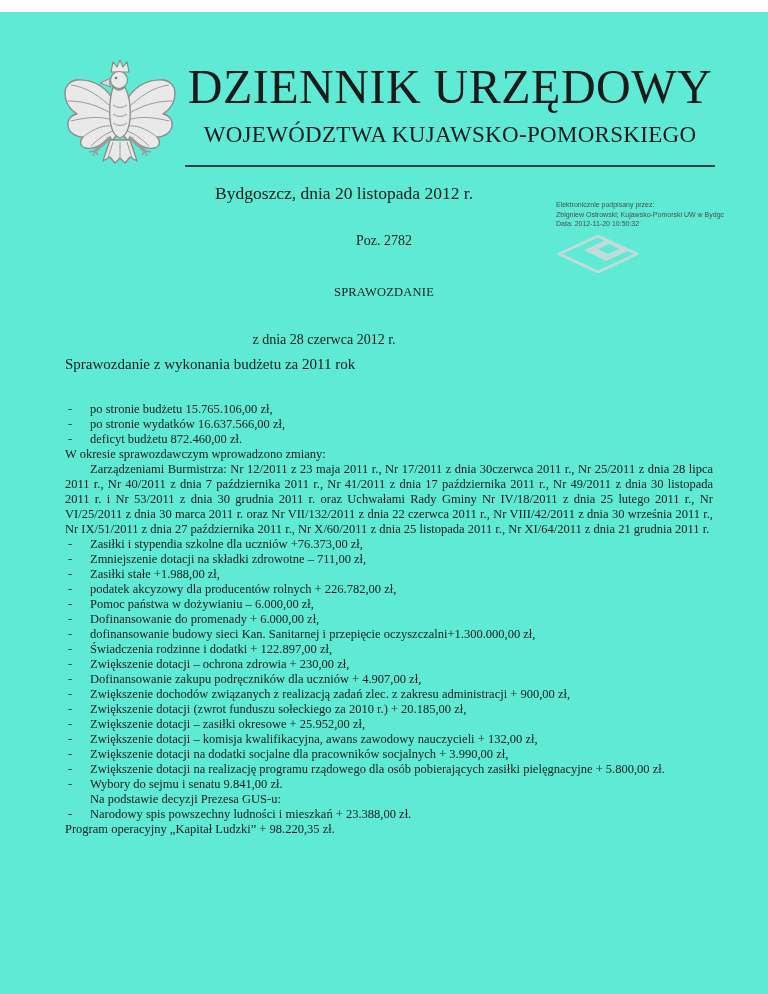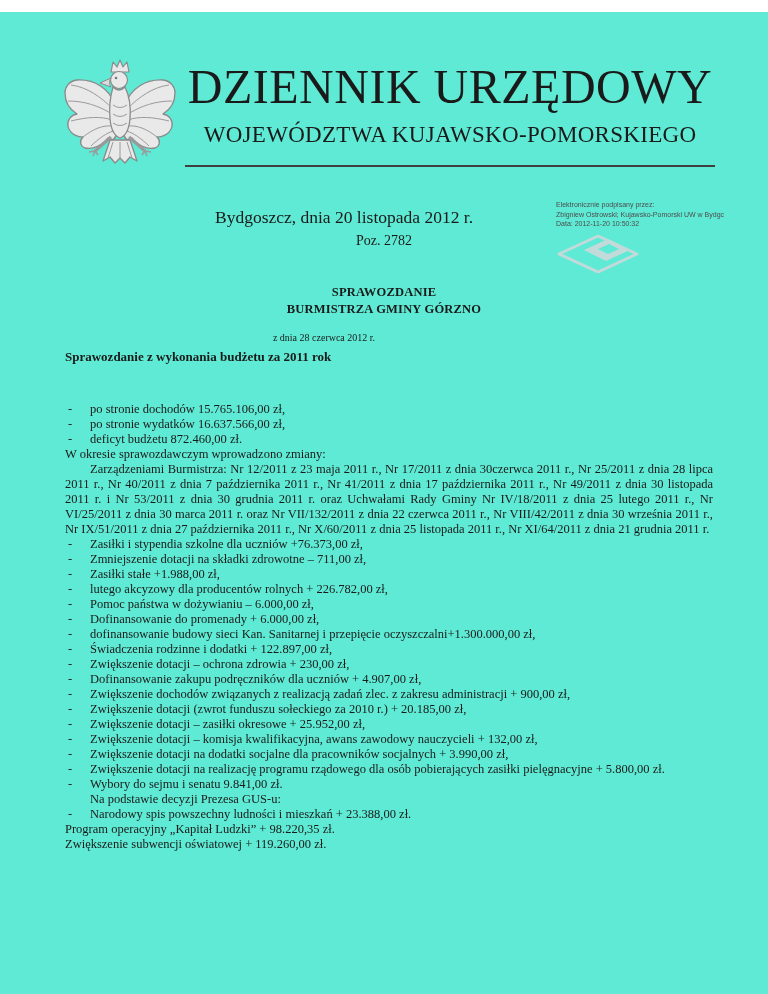--- a/index.html
+++ b/index.html
@@ -10,34 +10,34 @@
     font-family:"Liberation Serif", serif; color:#1a1a1a;
   }
   
   .masthead { position:absolute; top:45px; left:55px; width:660px; display:flex; }
   .emblem { flex:0 0 130px; width:130px; height:135px; }
   .masthead-text { flex:1; text-align:center; padding-top:6px; min-width:0; }
   .journal-title { font-size:48px; line-height:1.0; white-space:nowrap; letter-spacing:0.5px; }
   .journal-subtitle { font-size:23px; margin-top:11px; white-space:nowrap; letter-spacing:0.3px; }
   .masthead-rule { height:2px; background:#3f3f3f; margin-top:17px; }
   
-  .dateline { position:absolute; top:195px; left:0; width:688px; text-align:center; font-size:17.5px; }
+  .dateline { position:absolute; top:171px; left:0; width:688px; text-align:center; font-size:17.5px; }
   .position-number { position:absolute; top:221px; left:0; width:768px; text-align:center; font-size:14px; }
   
   .signature-block {
     position:absolute; top:188px; left:556px; width:212px;
     font-family:"Liberation Sans", sans-serif; font-size:7px; line-height:9.5px;
     color:#4d4d4d; white-space:nowrap; overflow:hidden;
   }
   .sig-logo { display:block; margin-top:4px; }
   
   .doc-title { position:absolute; top:272px; left:0; width:768px; text-align:center;
-               font-weight:bold; font-size:12.5px; line-height:17px; letter-spacing:0.2px; }
-  .doc-date  { position:absolute; top:320px; left:0; width:648px; text-align:center; font-size:10px; }
-  .section-heading { position:absolute; top:337px; left:65px; font-weight:bold; font-size:13px; }
+               font-weight:normal; font-size:12.5px; line-height:17px; letter-spacing:0.2px; }
+  .doc-date  { position:absolute; top:320px; left:0; width:648px; text-align:center; font-size:14px; }
+  .section-heading { position:absolute; top:344px; left:65px; font-weight:normal; font-size:15px; }
   .doc-body { position:absolute; top:390px; left:65px; width:648px;
               font-size:12.5px; line-height:15px; text-align:justify; }
   .doc-body p.p-indent { text-indent:25px; }
   .doc-body p.p { text-indent:0; }
   .doc-body .li { display:flex; }
   .doc-body .dash { flex:0 0 25px; padding-left:3px; }
   .doc-body .li-text { flex:1; text-align:justify; }
 </style>
 </head>
 <body>
@@ -106,28 +106,27 @@
     <div>Data: 2012-11-20 10:50:32</div>
     <svg class="sig-logo" viewBox="0 0 84 40" width="84" height="40">
       <path d="M3,21 L42,3 L81,21 L42,39 Z" fill="none" stroke="#c2dada" stroke-width="3" stroke-linejoin="round"></path>
       <path d="M28,17 L52,6 L74,17 L50,28 Z M42,16 L53,11 L63,16 L52,21 Z" fill="#c2dada" fill-rule="evenodd"></path>
     </svg>
   </div>
 
   <main>
     <div class="doc-title">
       <div>SPRAWOZDANIE</div>
-      <div>BURMISTRZA GMINY GÓRZNO</div>
     </div>
     <div class="doc-date">z dnia 28 czerwca 2012 r.</div>
     <div class="section-heading">Sprawozdanie z wykonania budżetu za 2011 rok</div>
     <div class="doc-body" id="doc-body">
         <div class="li">
           <span class="dash">-</span>
-          <span class="li-text">po stronie dochodów 15.765.106,00 zł,</span>
+          <span class="li-text">po stronie budżetu 15.765.106,00 zł,</span>
         </div>
         <div class="li">
           <span class="dash">-</span>
           <span class="li-text">po stronie wydatków 16.637.566,00 zł,</span>
         </div>
         <div class="li">
           <span class="dash">-</span>
           <span class="li-text">deficyt budżetu 872.460,00 zł.</span>
         </div>
         <p class="p">W okresie sprawozdawczym wprowadzono zmiany:</p>
@@ -139,21 +138,21 @@
         <div class="li">
           <span class="dash">-</span>
           <span class="li-text">Zmniejszenie dotacji na składki zdrowotne – 711,00 zł,</span>
         </div>
         <div class="li">
           <span class="dash">-</span>
           <span class="li-text">Zasiłki stałe +1.988,00 zł,</span>
         </div>
         <div class="li">
           <span class="dash">-</span>
-          <span class="li-text">lutego akcyzowy dla producentów rolnych + 226.782,00 zł,</span>
+          <span class="li-text">podatek akcyzowy dla producentów rolnych + 226.782,00 zł,</span>
         </div>
         <div class="li">
           <span class="dash">-</span>
           <span class="li-text">Pomoc państwa w dożywianiu – 6.000,00 zł,</span>
         </div>
         <div class="li">
           <span class="dash">-</span>
           <span class="li-text">Dofinansowanie do promenady + 6.000,00 zł,</span>
         </div>
         <div class="li">
@@ -199,17 +198,16 @@
         <div class="li">
           <span class="dash">-</span>
           <span class="li-text">Wybory do sejmu i senatu 9.841,00 zł.</span>
         </div>
         <p class="p-indent">Na podstawie decyzji Prezesa GUS-u:</p>
         <div class="li">
           <span class="dash">-</span>
           <span class="li-text">Narodowy spis powszechny ludności i mieszkań + 23.388,00 zł.</span>
         </div>
         <p class="p">Program operacyjny „Kapitał Ludzki” + 98.220,35 zł.</p>
-        <p class="p">Zwiększenie subwencji oświatowej + 119.260,00 zł.</p>
       </div>
   </main>
 
 </div>
 
 </body></html>

